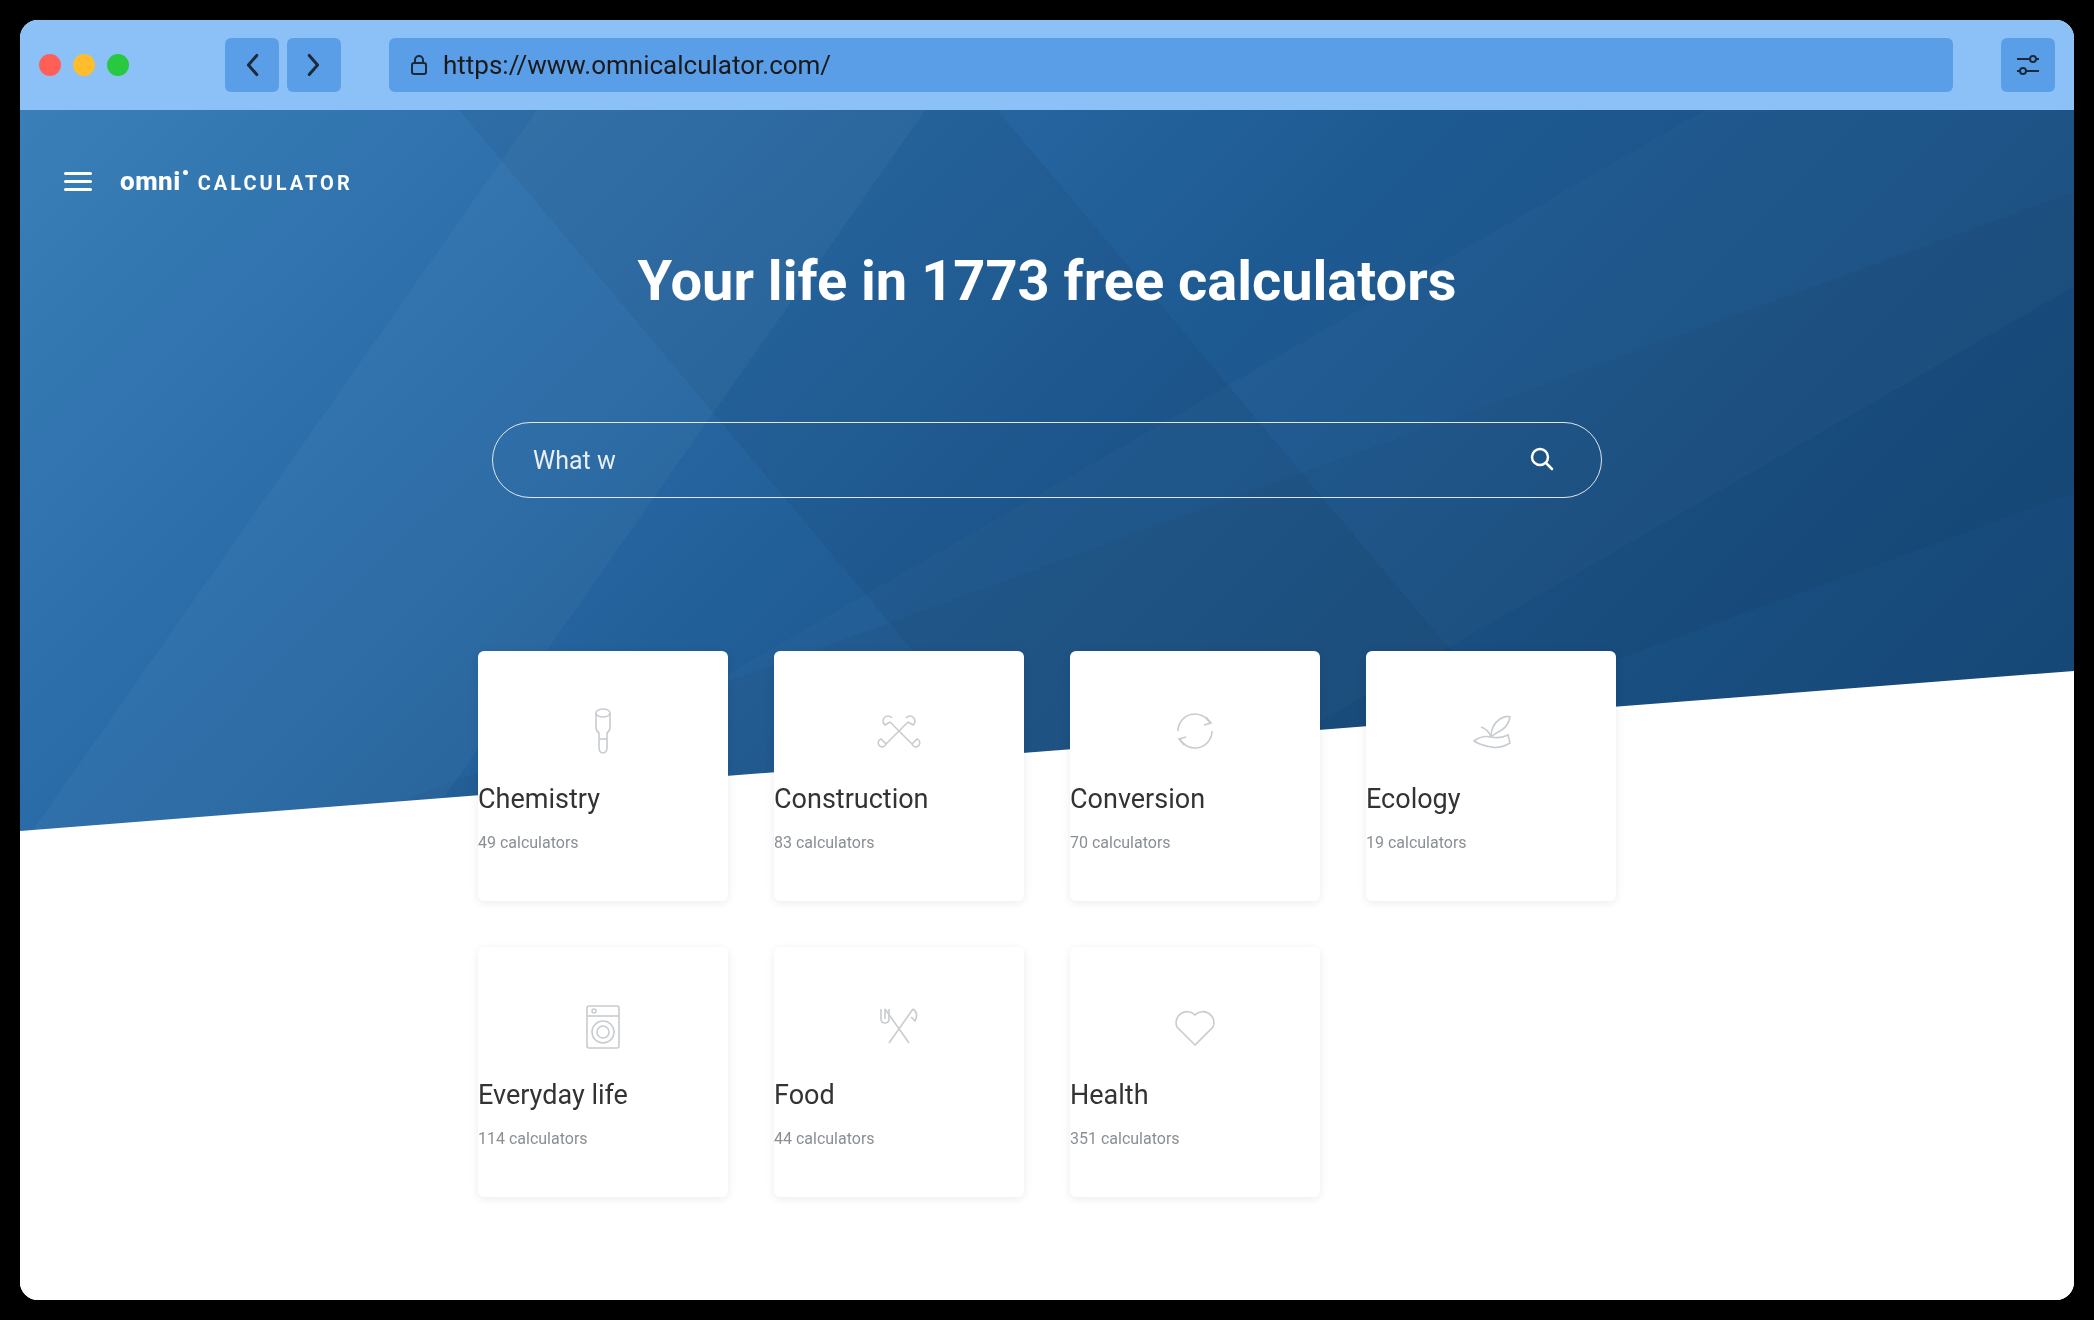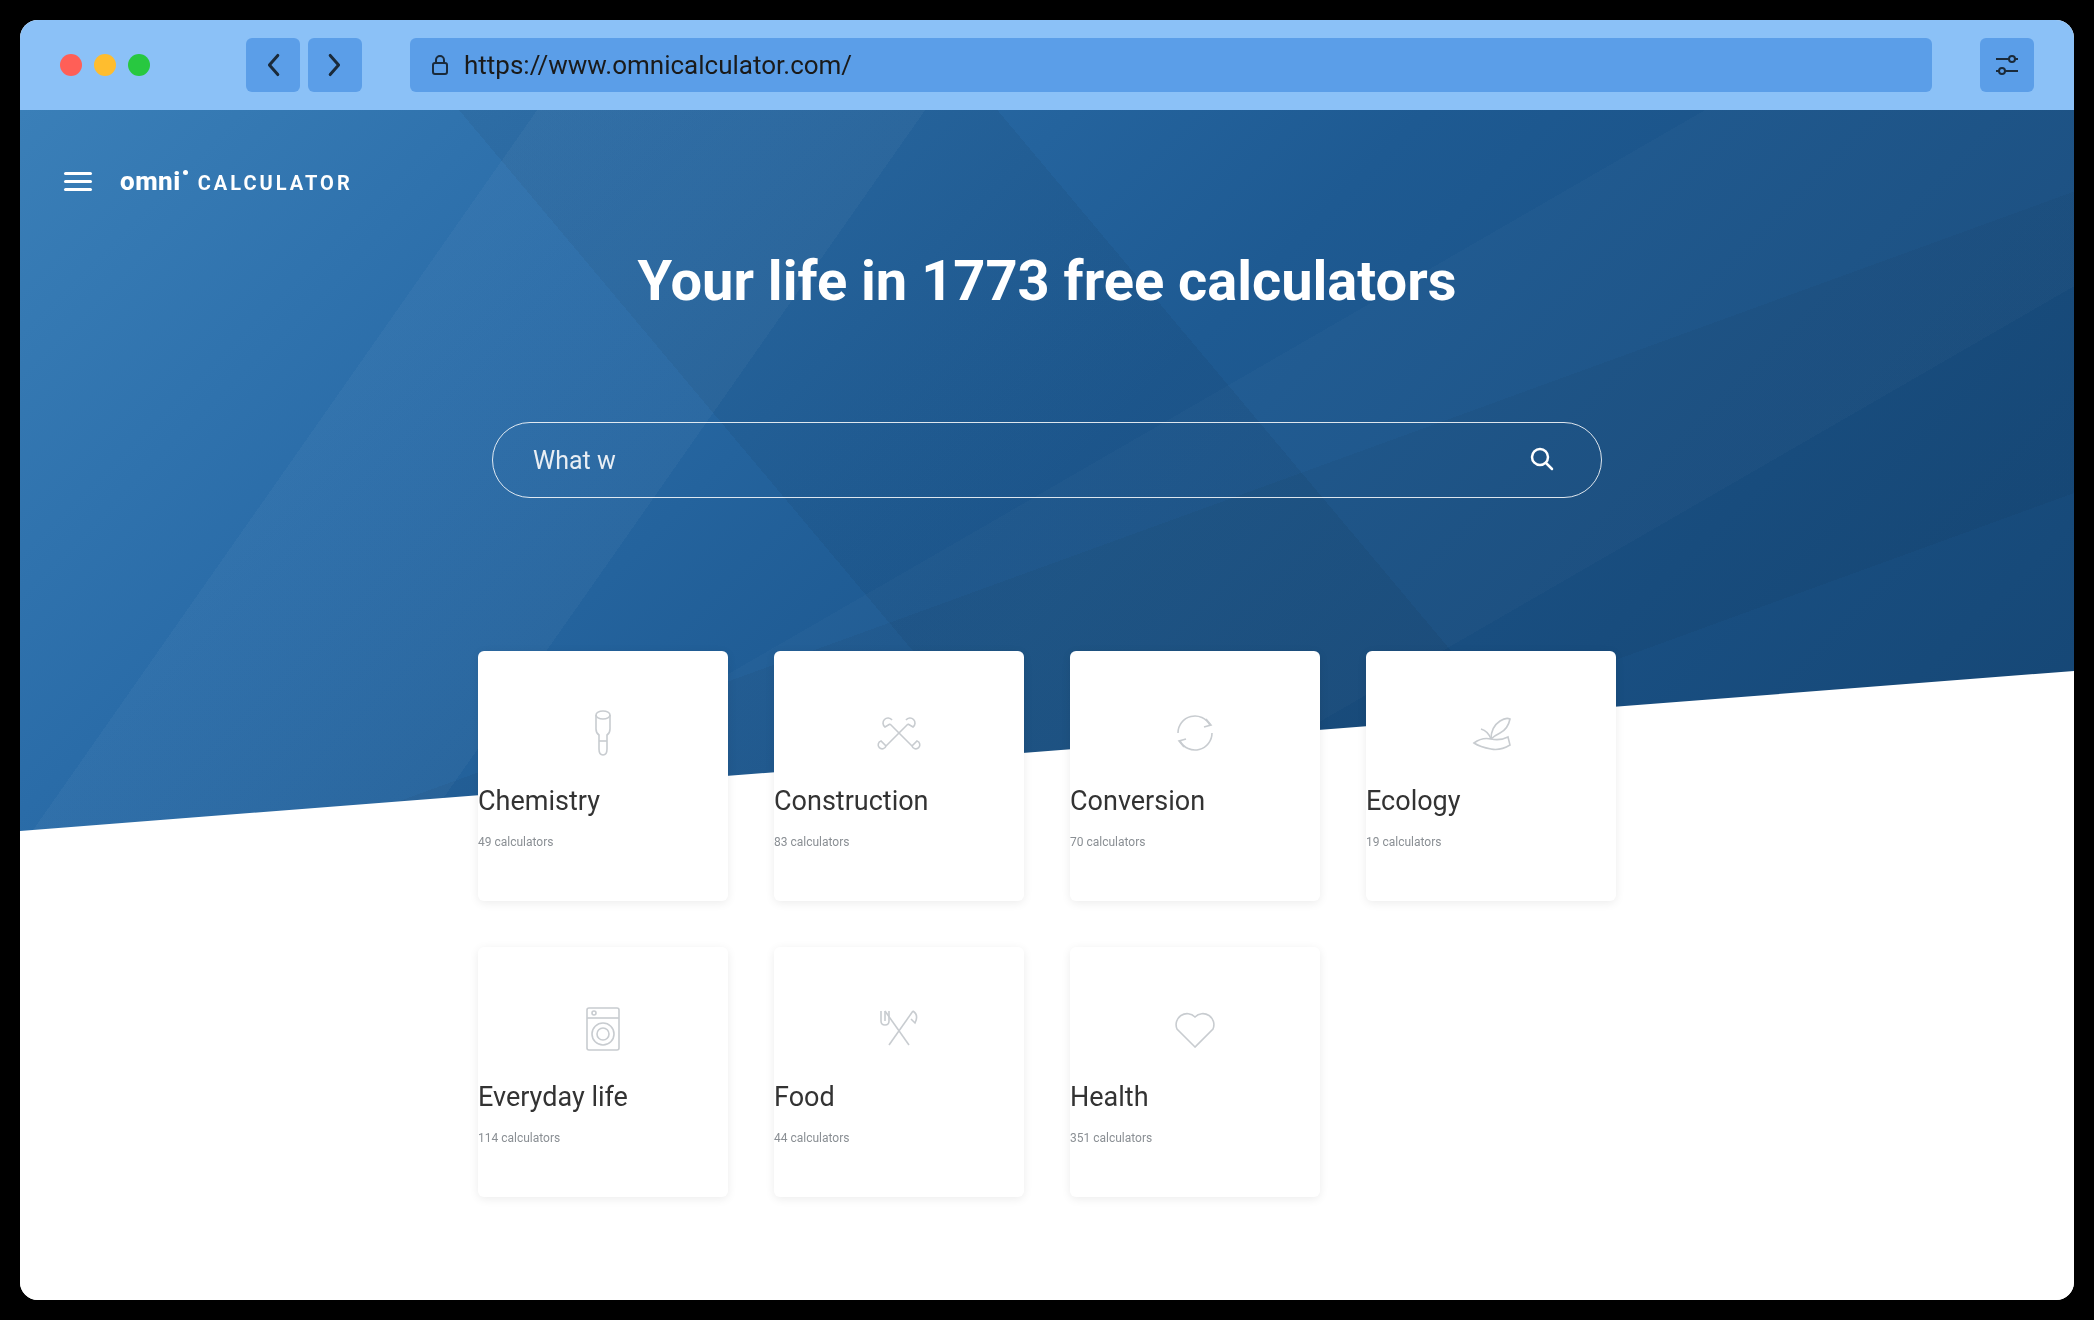--- a/index.html
+++ b/index.html
@@ -1,18 +1,18 @@
 <!DOCTYPE html>
 <html><head>
 <meta charset="utf-8">
 <style>
 *{margin:0;padding:0;box-sizing:border-box;font-family:-apple-system,BlinkMacSystemFont,"Segoe UI",Roboto,"Open Sans",sans-serif}
 body{background:#000;width:2094px;height:1320px;overflow:hidden}
 .frame{position:absolute;top:20px;left:20px;right:20px;bottom:20px;background:#fff;border-radius:18px;overflow:hidden;box-shadow:0 0 0 1px rgba(0,0,0,.3)}
-.browser-chrome{height:90px;background:#8bc1f7;display:flex;align-items:center;padding:0 40px;gap:16px}
+.browser-chrome{height:90px;background:#8bc1f7;display:flex;align-items:center;padding:0 19px;gap:16px}
 .traffic-lights{display:flex;gap:12px;margin-right:80px}
 .tl{width:22px;height:22px;border-radius:50%}
 .tl-red{background:#ff5f57}
 .tl-yellow{background:#ffbd2e}
 .tl-green{background:#28c840}
 .nav-btns{display:flex;gap:8px;margin-right:32px}
 .nav-btn{width:54px;height:54px;background:#5b9ee8;border-radius:6px;display:flex;align-items:center;justify-content:center;cursor:pointer}
 .nav-btn svg{width:16px;height:24px}
 .url-bar{flex:1;height:54px;background:#5b9ee8;border-radius:6px;display:flex;align-items:center;padding:0 20px;gap:14px;color:#1a1a1a;font-size:26px;font-family:ui-monospace,SFMono-Regular,Menlo,monospace}
 .url-bar .lock{flex-shrink:0}
@@ -35,21 +35,21 @@
 .logo-calc{font-weight:700;font-size:20px;letter-spacing:3px}
 .headline{position:relative;z-index:2;color:#fff;text-align:center;font-size:56px;font-weight:700;margin-top:52px}
 .search-wrap{position:relative;z-index:2;margin:108px auto 0;width:1110px;height:76px;border:1.5px solid rgba(255,255,255,.85);border-radius:40px;display:flex;align-items:center;padding:0 40px;color:#fff}
 .search-input{flex:1;background:transparent;border:none;outline:none;color:#fff;font-size:25px}
 .search-input::placeholder{color:#e8eef4}
 .search-icon-btn{background:transparent;border:none;cursor:pointer;padding:6px}
 .cards{position:absolute;z-index:3;top:541px;left:50%;transform:translateX(-50%);width:1138px;display:grid;grid-template-columns:repeat(4,250px);gap:46px}
 .card{background:#fff;border-radius:6px;box-shadow:0 2px 10px rgba(0,0,0,.08);height:250px;display:flex;flex-direction:column;justify-content:center;gap:12px;cursor:pointer}
 .card .icon-wrap{height:60px;display:flex;align-items:center;justify-content:center;color:#c8ccd0}
 .card .card-title{font-size:27px;color:#333;font-weight:400;margin-top:10px}
-.card .card-count{font-size:12px;color:#8a8f94;margin-top:6px}
+.card .card-count{font-size:16px;color:#8a8f94;margin-top:6px}
 </style>
 </head>
 <body>
 
 <div class="frame">
 
   <div class="browser-chrome">
     <div class="traffic-lights">
       <div class="tl tl-red"></div>
       <div class="tl tl-yellow"></div>

